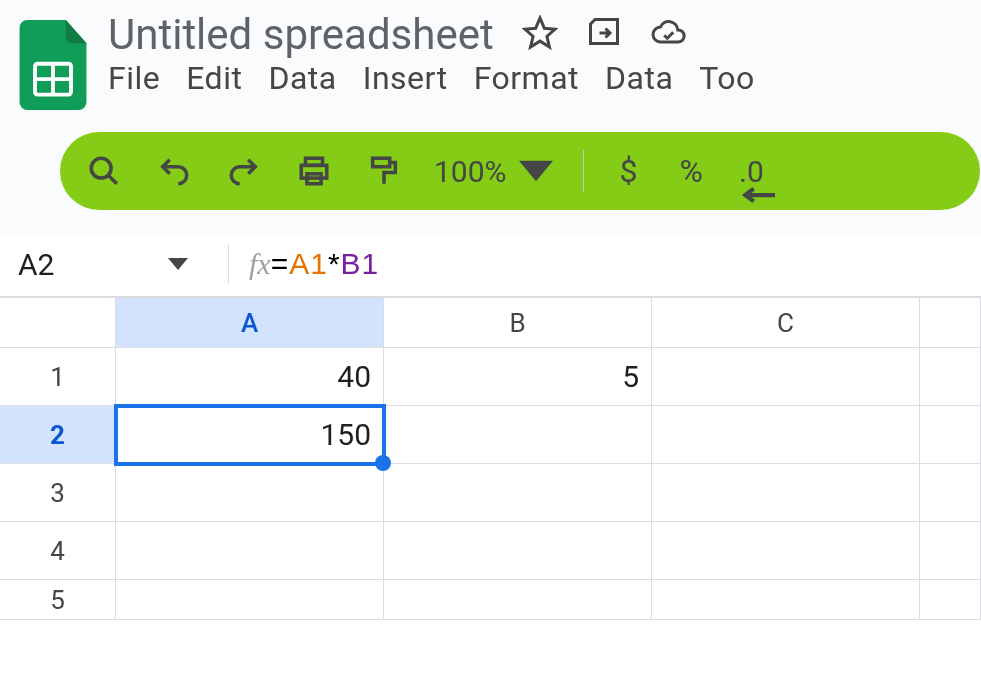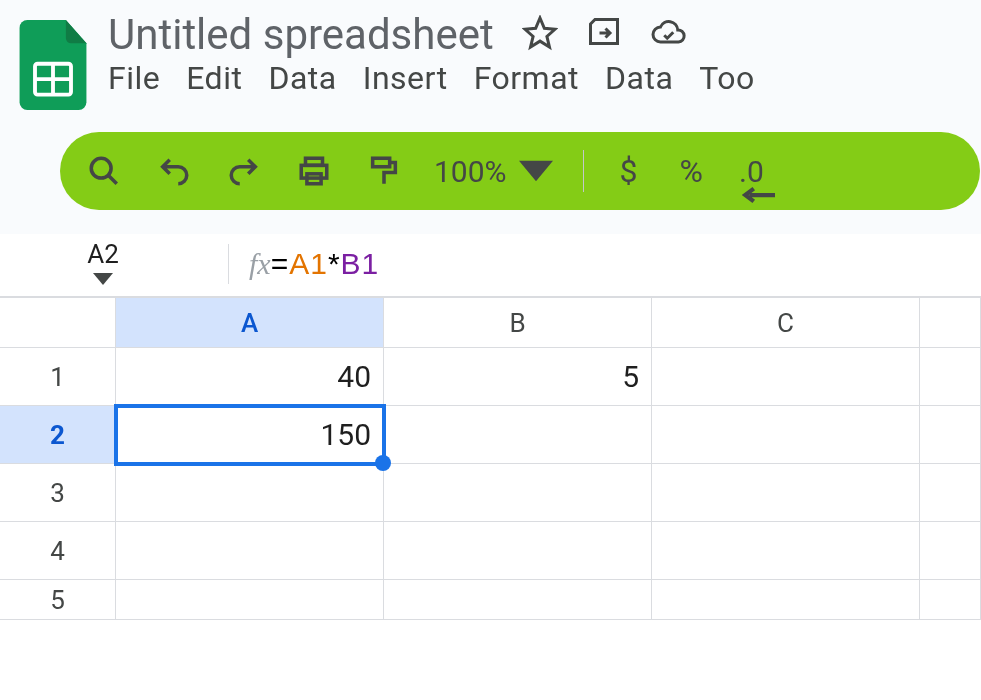--- a/index.html
+++ b/index.html
@@ -69,27 +69,26 @@
     .decimal { display:flex; align-items:center; font-size:30px; cursor:pointer;}
     .name-fx-row {
       display:flex;
       align-items:center;
       height:62px;
       padding-left: 18px;
       border-bottom: 2px solid transparent;
     }
     .name-box {
       width: 190px;
-      font-size: 26px;
+      font-size: 30px;
       color:#1f1f1f;
       display:flex;
       align-items:center;
       justify-content:space-between;
       padding-right: 20px;
-      flex-direction: column;
     }
     .name-box svg { width:20px; height:20px;}
     .fx-sep { width:1px; height:40px; background:#dadce0; margin: 0 20px;}
     .fx-label {
       font-style: italic;
       font-family: Georgia, serif;
       font-size: 30px;
       color:#9aa0a6;
     }
     .formula { font-family: Arial, sans-serif; font-size:30px; letter-spacing:1px;}

